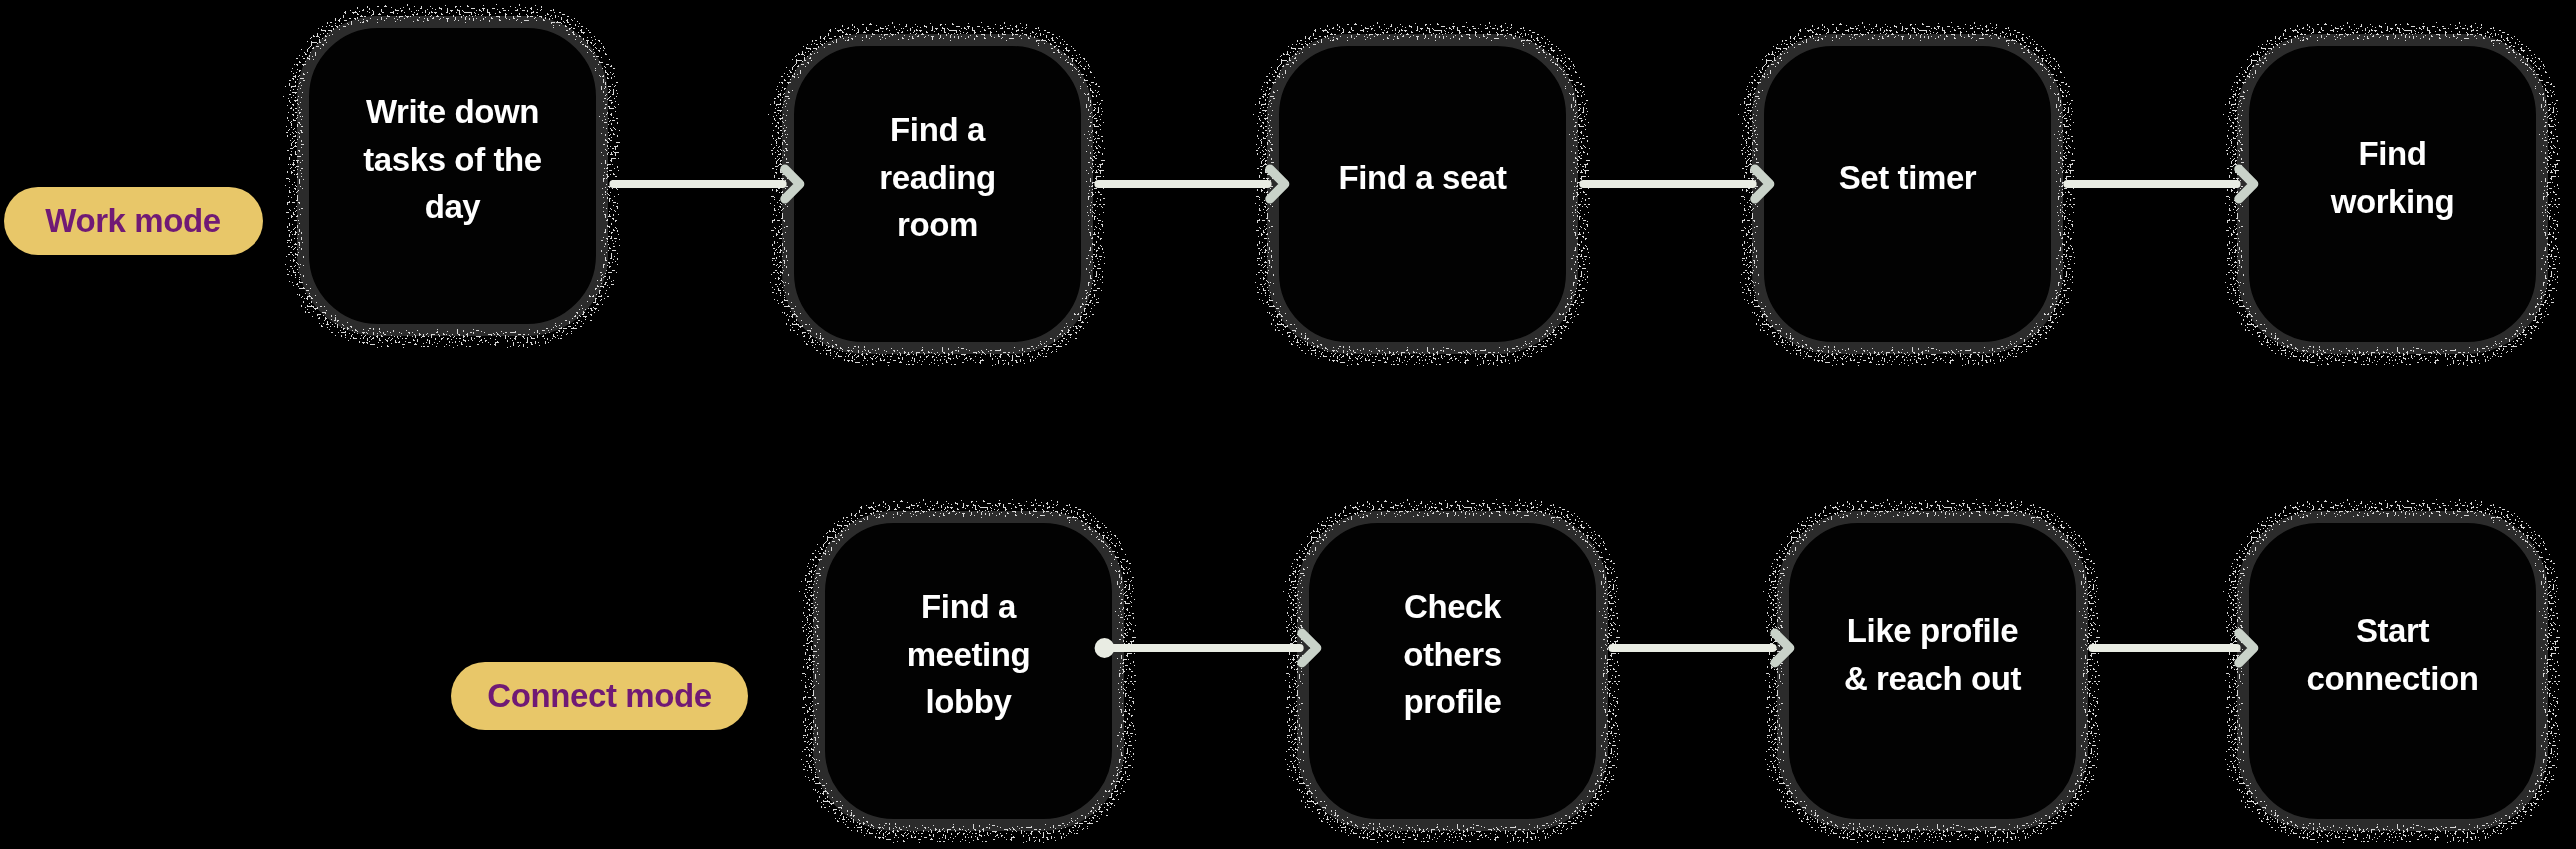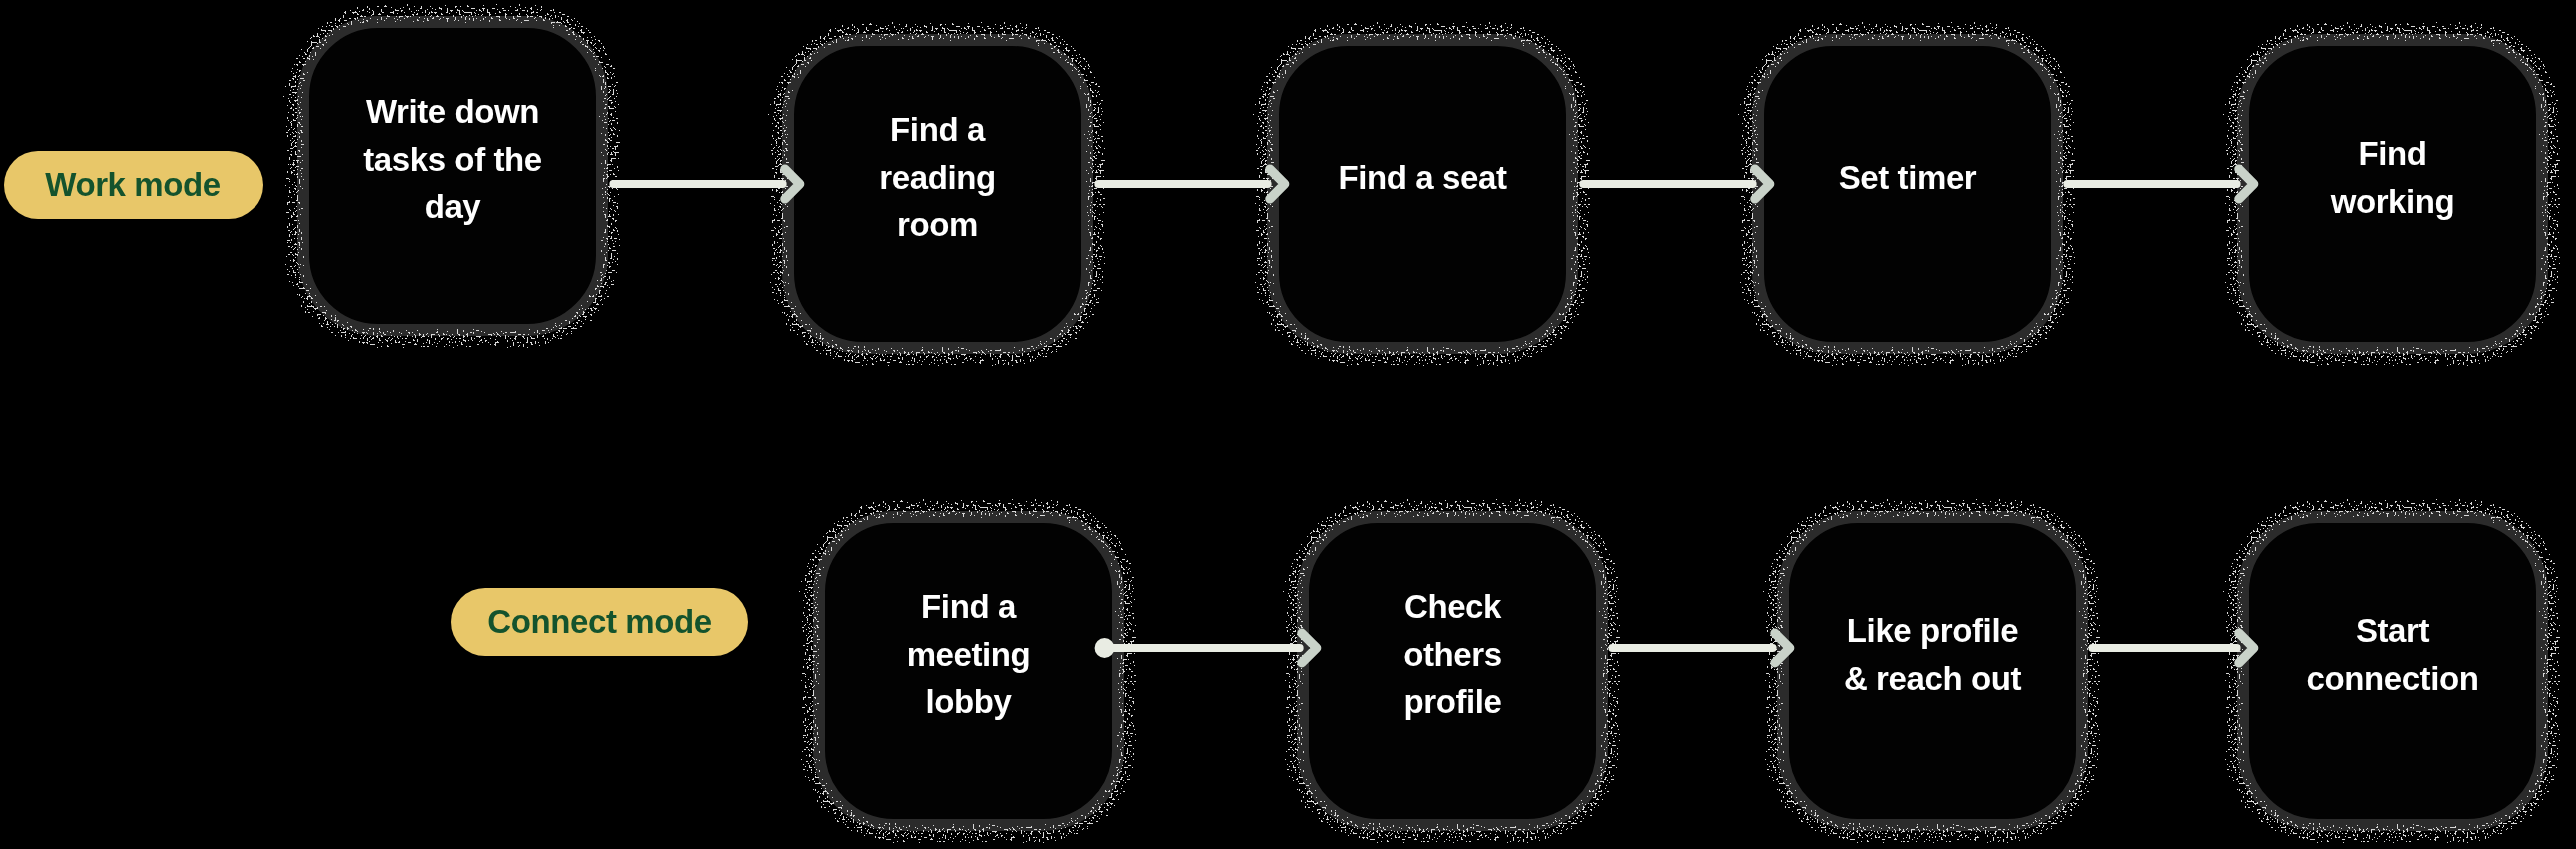--- a/index.html
+++ b/index.html
@@ -11,24 +11,25 @@
     font-family:"Liberation Sans",sans-serif;
   }
   
   .badge{
     position:absolute;
     height:68px;
     border-radius:34px;
     background:#e8c769;
     display:flex;align-items:center;justify-content:center;
     font-weight:700;font-size:33px;letter-spacing:-0.4px;
-    color:#14532d;
+    color:#701a75;
+    margin-top:36px;
   }
   .badge-work{left:3.5px;top:151px;width:259px;}
-  .badge-connect{left:451px;top:588px;width:297px;}
+  .badge-connect{left:451px;top:626px;width:297px;}
   
   .node{position:absolute;width:311px;height:320px;}
   .node-body{
     position:absolute;inset:0;
     background:#020202;
     border:12px solid #2b2b2b;
     border-radius:81px;
     box-sizing:border-box;
     display:flex;align-items:center;justify-content:center;
     padding-bottom:33px;

